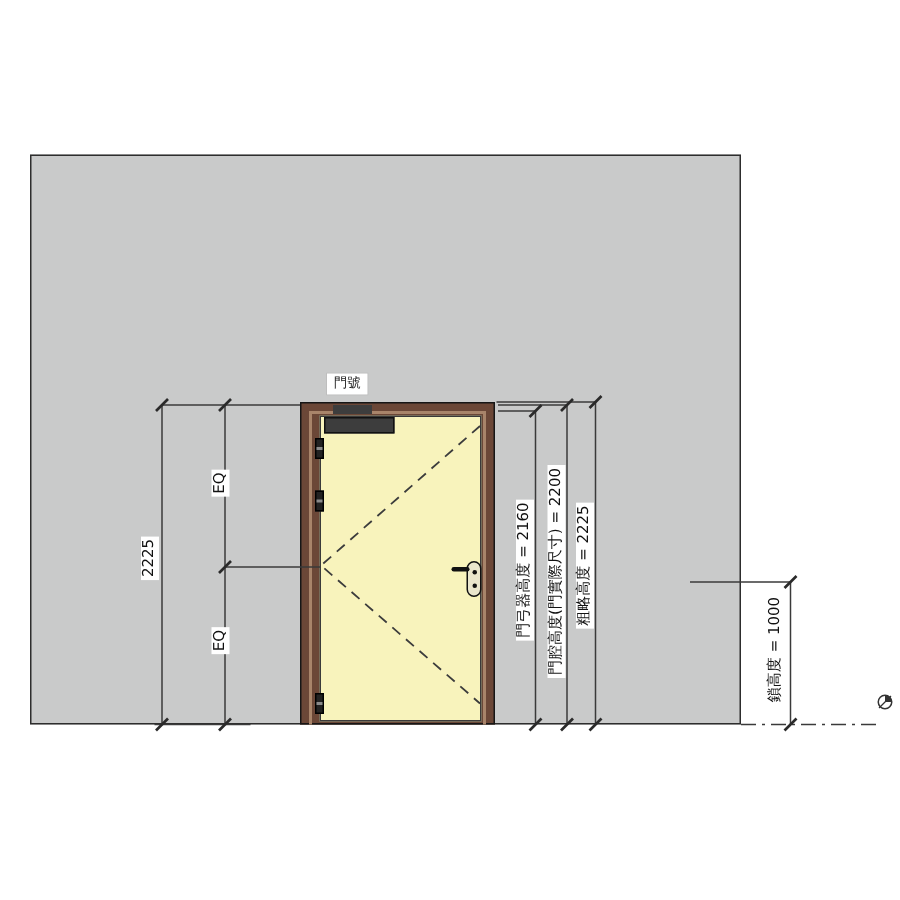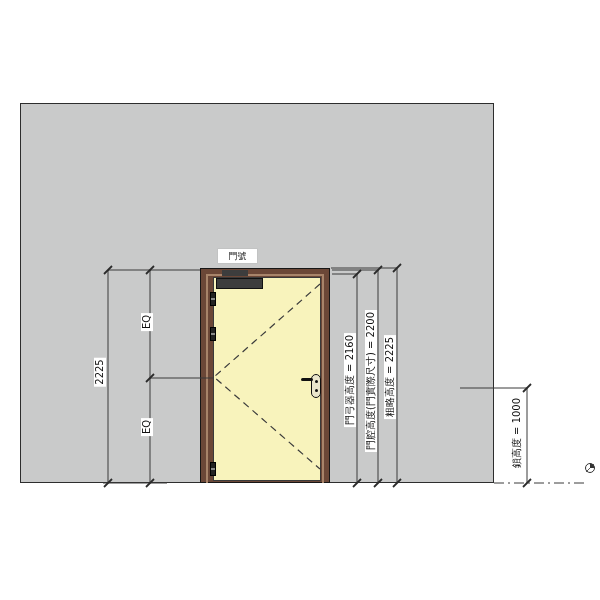--- a/index.html
+++ b/index.html
@@ -46,21 +46,21 @@
   .handle-lever{
     position:absolute;left:301px;top:378px;width:12px;height:2.5px;background:#111;border-radius:2px;
   }
   
   .dim-label{
     position:absolute;background:#ffffff;padding:0 2px;font-size:10px;line-height:12px;
     white-space:nowrap;color:#111;
   }
   .rot{transform:translate(-50%,-50%) rotate(-90deg);}
   .door-tag{
-    position:absolute;left:218px;top:249px;width:39px;height:14px;
+    position:absolute;left:218px;top:249px;width:27px;height:14px;
     background:#fff;font-size:9px;line-height:14px;text-align:center;color:#222;
     box-shadow:0 0 0 0.5px #bbb;
   }
   svg{position:absolute;left:0;top:0;}
 </style>
 </head>
 <body>
 
 <div class="canvas">
 

